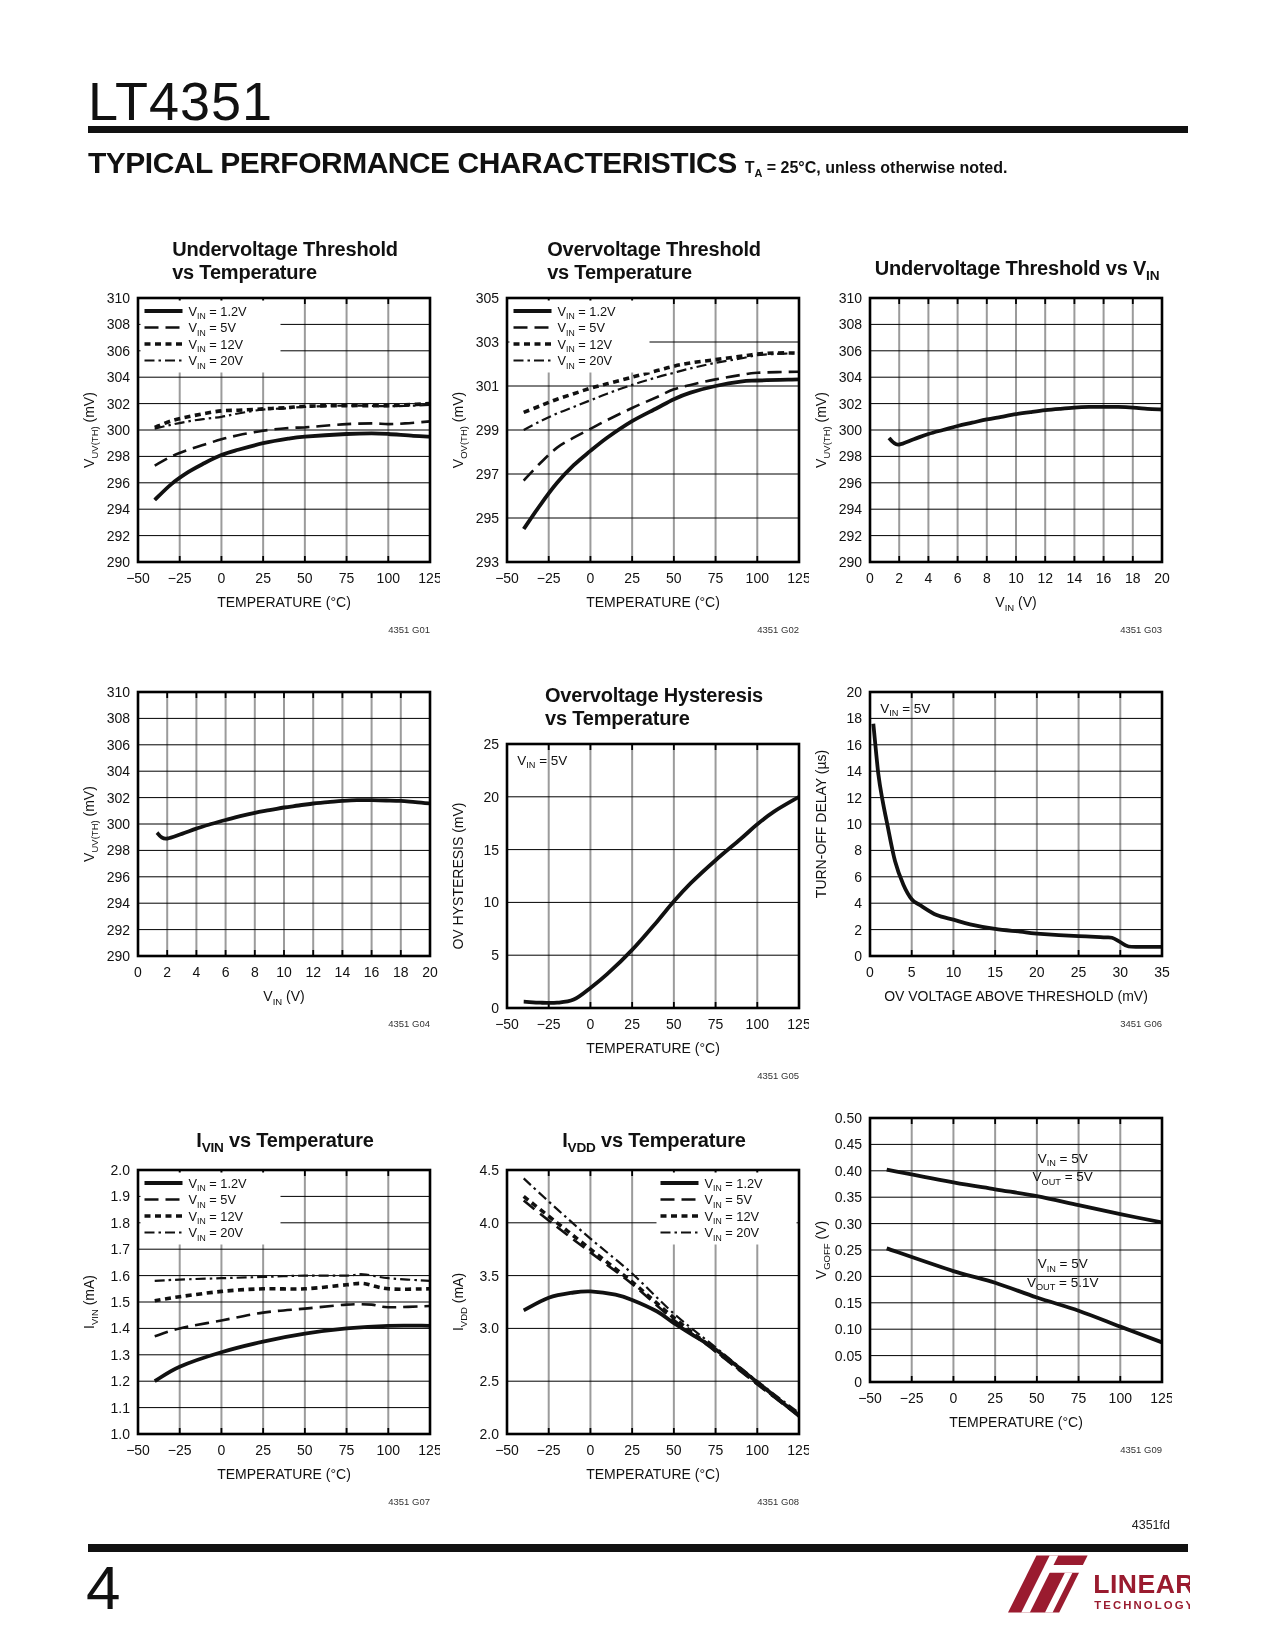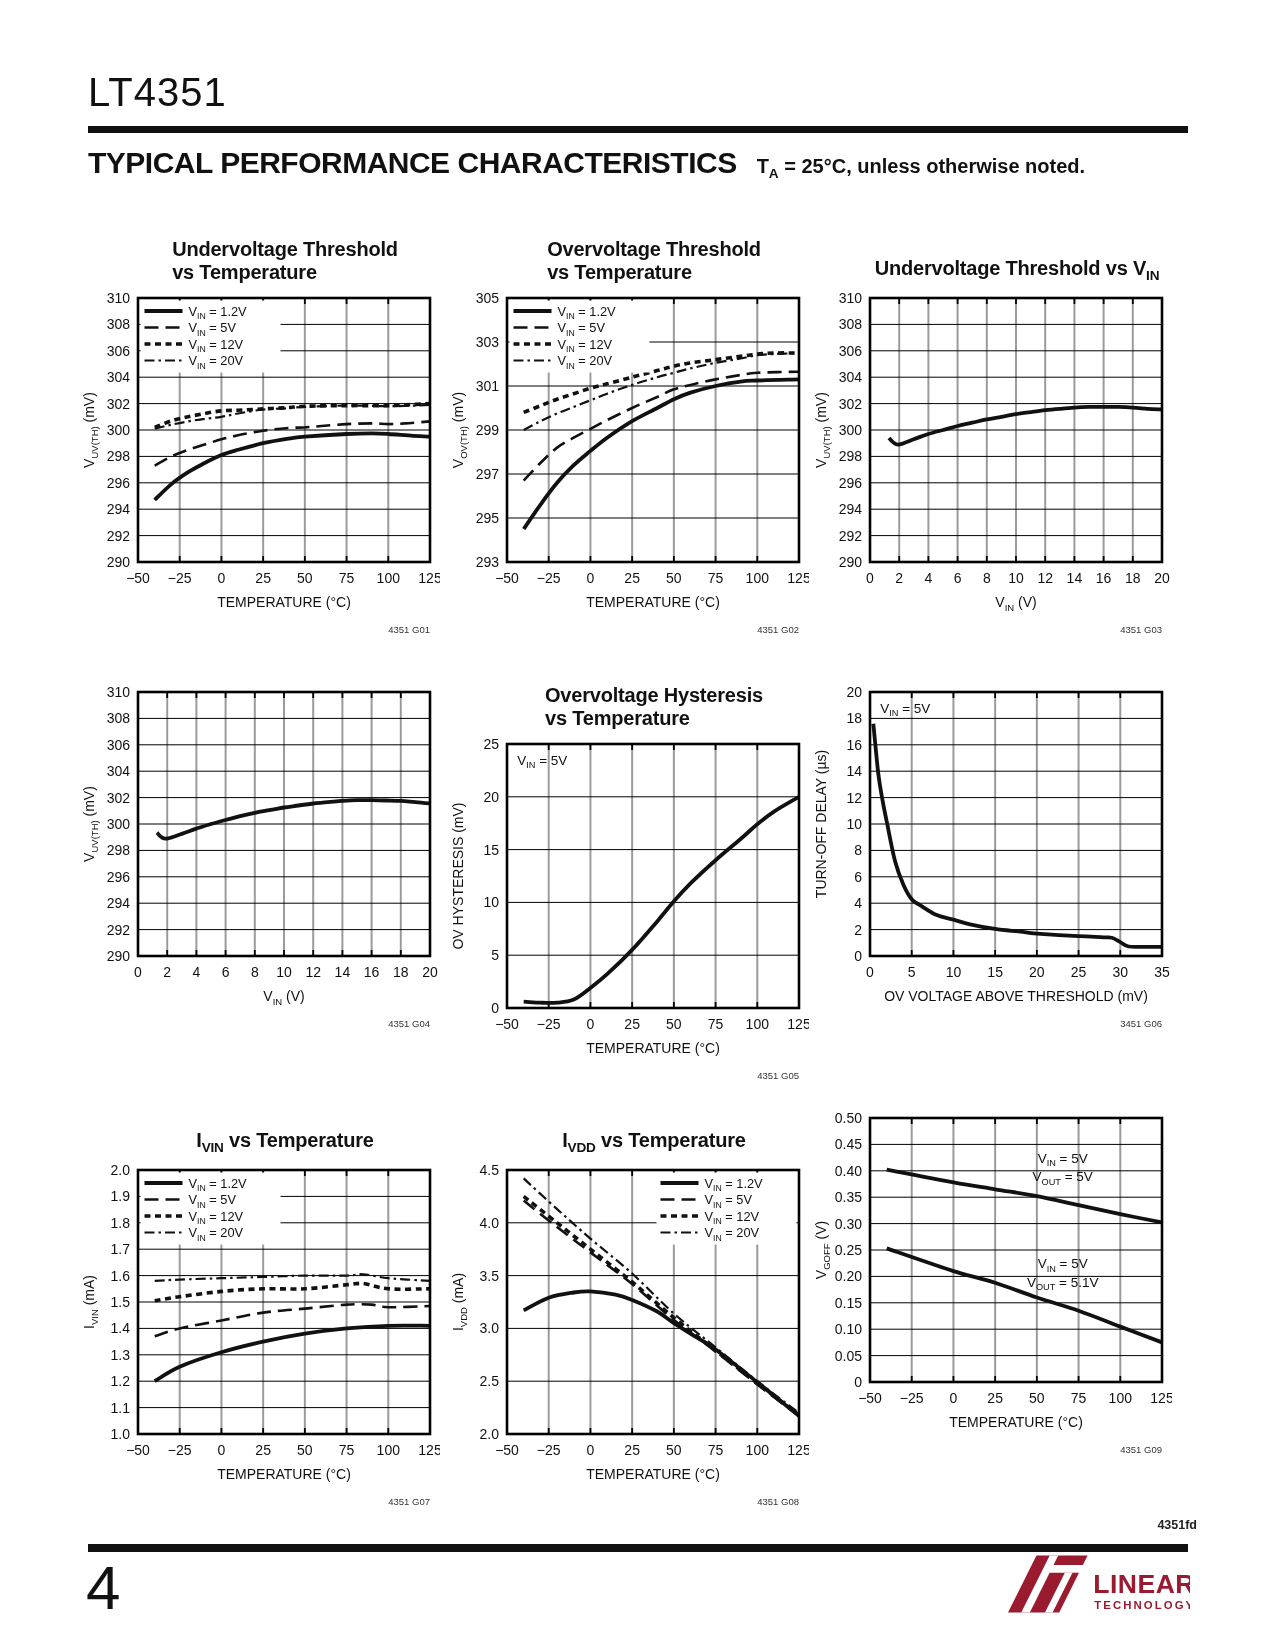--- a/index.html
+++ b/index.html
@@ -2,41 +2,41 @@
 <html><head>
 <meta charset="utf-8">
 <style>
   html,body{margin:0;padding:0;}
   body{
     width:1275px;height:1650px;background:#ffffff;position:relative;
     font-family:"Liberation Sans",sans-serif;color:#111;
     -webkit-font-smoothing:antialiased;
   }
   .abs{position:absolute;}
-  #part-number{left:88px;top:70px;font-size:40px;font-weight:400;letter-spacing:1px;}
+  #part-number{left:88px;top:70px;font-size:54px;font-weight:400;letter-spacing:1px;}
   #header-rule{left:88px;top:126px;width:1100px;height:7px;background:#111;}
-  #section-head{left:88px;top:146px;width:1100px;display:flex;align-items:baseline;gap:20px;}
+  #section-head{left:88px;top:146px;width:1100px;display:flex;align-items:baseline;gap:8px;}
   #section-title{margin:0;font-size:30px;font-weight:800;letter-spacing:-0.5px;white-space:nowrap;}
-  #section-note{font-size:20px;font-weight:700;white-space:nowrap;}
+  #section-note{font-size:16px;font-weight:700;white-space:nowrap;}
   sub{font-size:68%;}
   #charts-grid{
     left:78px;top:236px;display:grid;
     grid-template-columns:369px 363px 368px;
     grid-template-rows:446px 426px 440px;
   }
   figure.chart{margin:0;width:362px;position:relative;}
   .chart-title{
     height:52px;display:flex;align-items:flex-end;justify-content:center;
     padding-left:52px;box-sizing:border-box;padding-bottom:5px;
   }
   .chart-title span{
     font-size:20px;font-weight:700;line-height:1.12;letter-spacing:-0.2px;text-align:left;
   }
   svg text{font-family:"Liberation Sans",sans-serif;}
-  #doc-code{right:78px;top:1518px;font-size:12.5px;color:#222;font-weight:bold;}
+  #doc-code{right:105px;top:1518px;font-size:12.5px;color:#222;}
   #footer-rule{left:88px;top:1544px;width:1100px;height:8px;background:#111;}
   #page-num{left:86px;top:1552px;font-size:62px;font-weight:400;}
   #logo{left:1008px;top:1552px;}
 </style>
 </head>
 <body>
 
 <header>
   <div id="part-number" class="abs">LT4351</div>
   <div id="header-rule" class="abs"></div>

